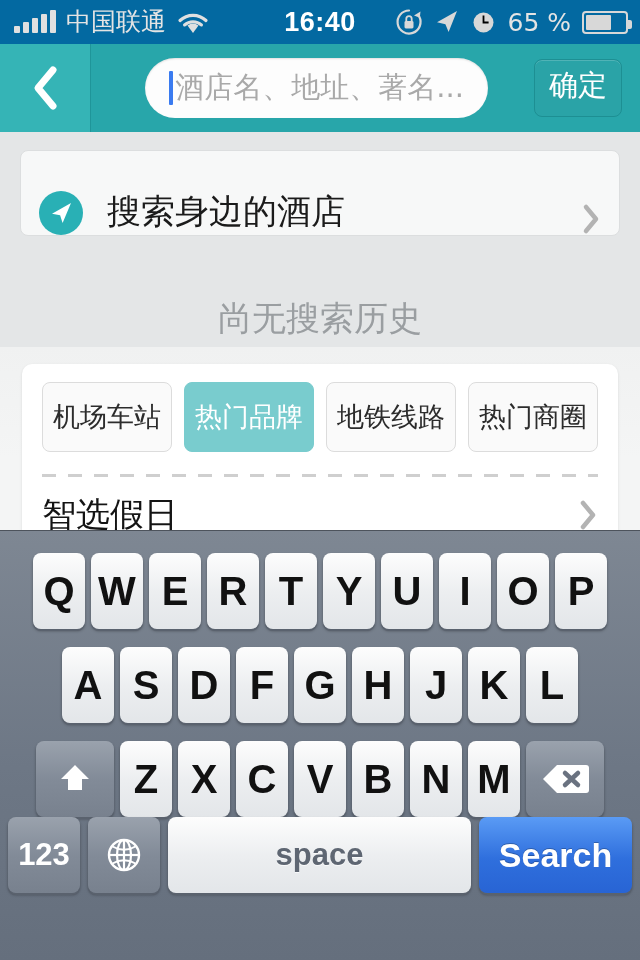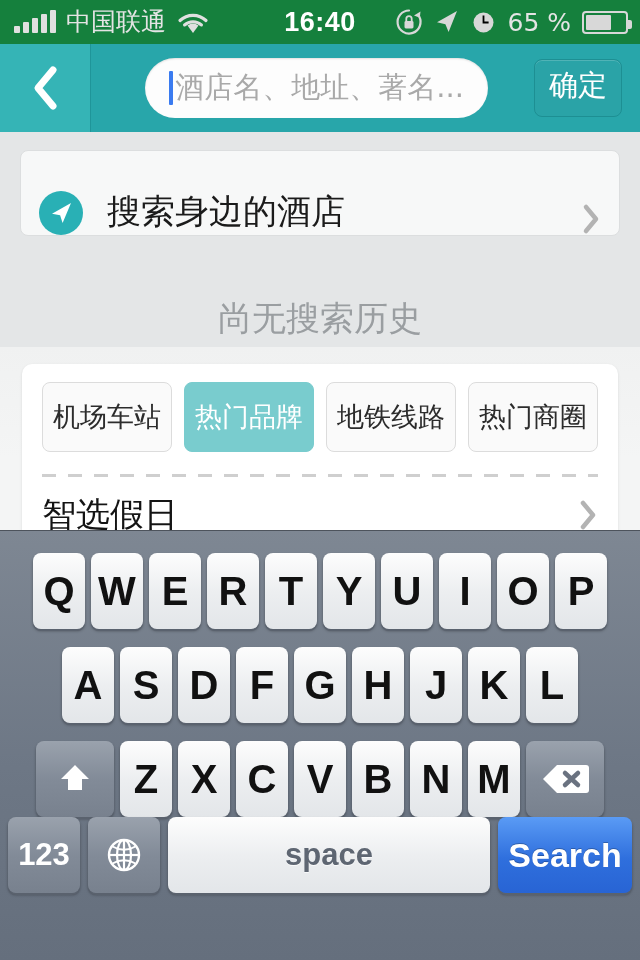--- a/index.html
+++ b/index.html
@@ -7,21 +7,21 @@
     width: 640px; height: 960px;
     font-family: "Liberation Sans", "DejaVu Sans", sans-serif;
     overflow: hidden;
     background: #e6e8e9;
   }
   #screen { position: relative; width: 640px; height: 960px; overflow: hidden; }
 
   
   .statusbar {
     position: absolute; top: 0; left: 0; width: 640px; height: 44px;
-    background: #15803d; color: #d8d8d8;
+    background: #0369a1; color: #d8d8d8;
     display: flex; align-items: center;
   }
   .sb-left { display: flex; align-items: flex-end; gap: 10px; padding-left: 14px; height: 44px; }
   .signal { display: flex; align-items: flex-end; gap: 3px; height: 26px; padding-bottom: 11px; }
   .signal i { display: block; width: 6px; background: #e0e0e0; border-radius: 1px; }
   .signal i:nth-child(1){ height: 7px; }
   .signal i:nth-child(2){ height: 11px; }
   .signal i:nth-child(3){ height: 15px; }
   .signal i:nth-child(4){ height: 19px; }
   .signal i:nth-child(5){ height: 23px; }
@@ -170,21 +170,21 @@
   }
   .key.shift { width: 78px; }
   .key.del { width: 78px; }
   .key.num { width: 72px; font-size: 31px; }
   .key.globe { width: 72px; }
   .key.space {
     flex: 1; font-size: 31px; font-weight: bold; color: #5e6672;
     text-shadow: 0 1px 0 rgba(255,255,255,0.7);
   }
   .key.search {
-    width: 134px; font-size: 34px; font-weight: bold; color: #fff;
+    width: 153px; font-size: 34px; font-weight: bold; color: #fff;
     background: linear-gradient(to bottom, #5a9bf5 0%, #2f6fdd 55%, #2864d4 100%);
     text-shadow: 0 -1px 0 rgba(0,0,0,0.25);
   }
   .key.bottom { height: 76px; }
   .key svg { display: block; }
 </style>
 </head>
 <body>
 
 <div id="screen">

